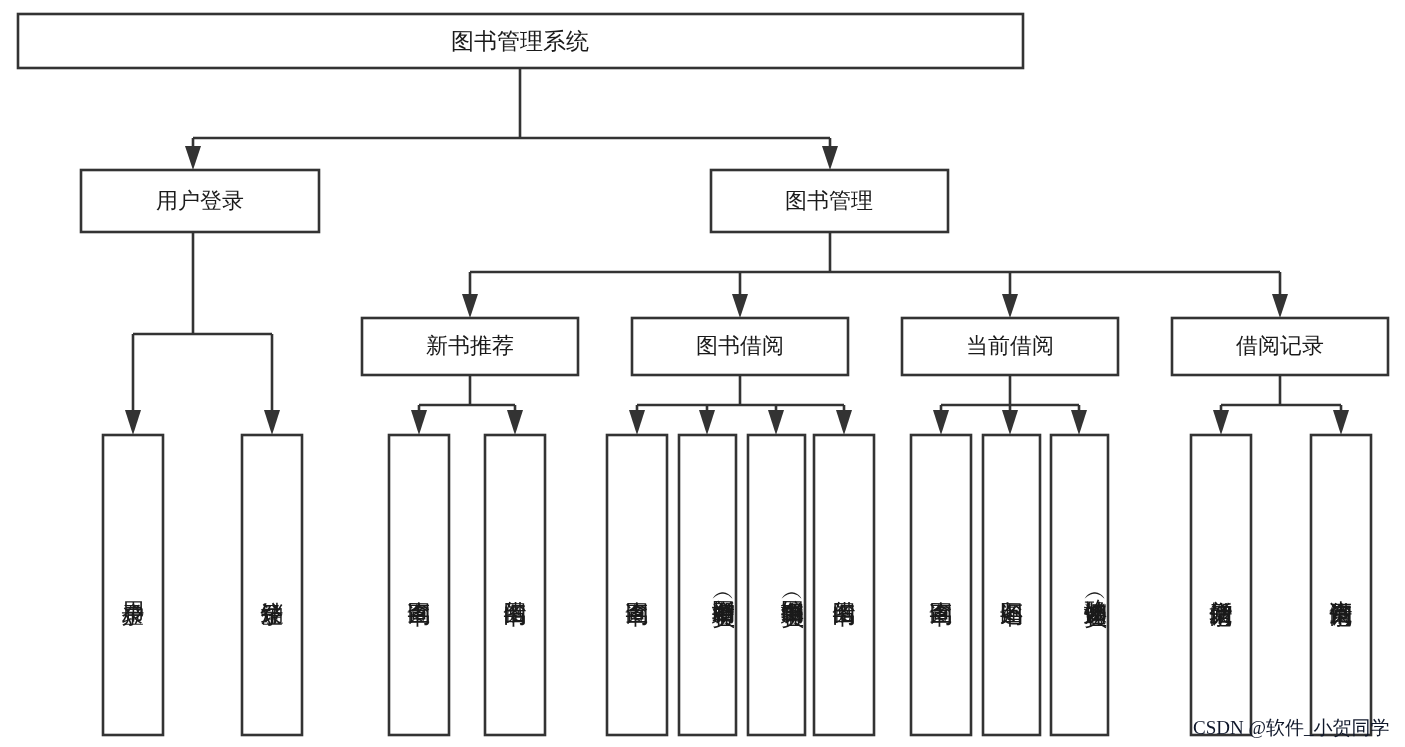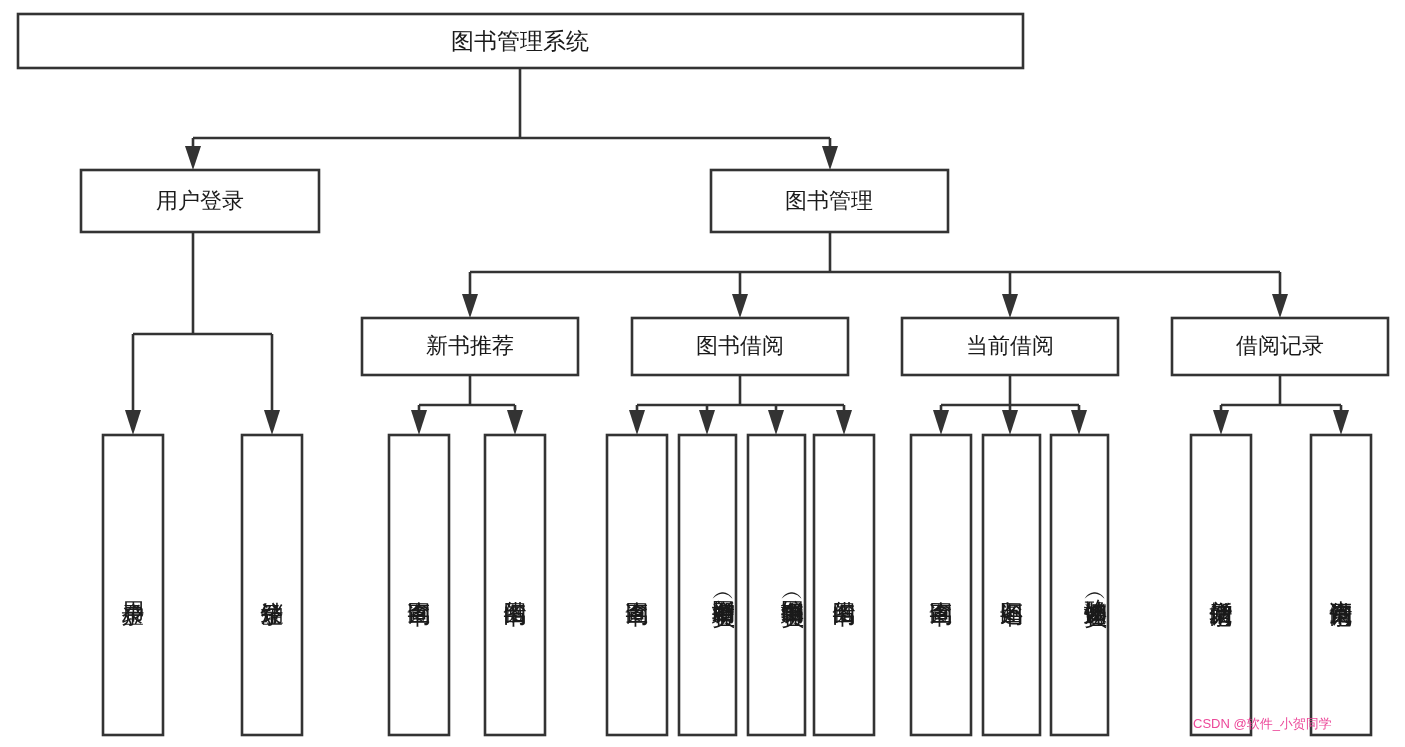--- a/index.html
+++ b/index.html
@@ -61,23 +61,23 @@
     font-size: 23px;
     line-height: 1.08;
     color: #1a1a1a;
     letter-spacing: 1px;
     pointer-events: none;
     box-sizing: border-box;
     text-align: center;
   }
   .watermark {
     position: absolute;
-    font-family: Liberation Sans, sans-serif;
-    font-size: 13px;
-    color: #ec4899;
+    font-family: Liberation Serif, serif;
+    font-size: 19px;
+    color: #0f172a;
     white-space: nowrap;
   }
 </style>
 </head>
 <body>
 
 <div id="canvas">
 
   <svg id="diagram" viewBox="0 0 1405 747">
 

